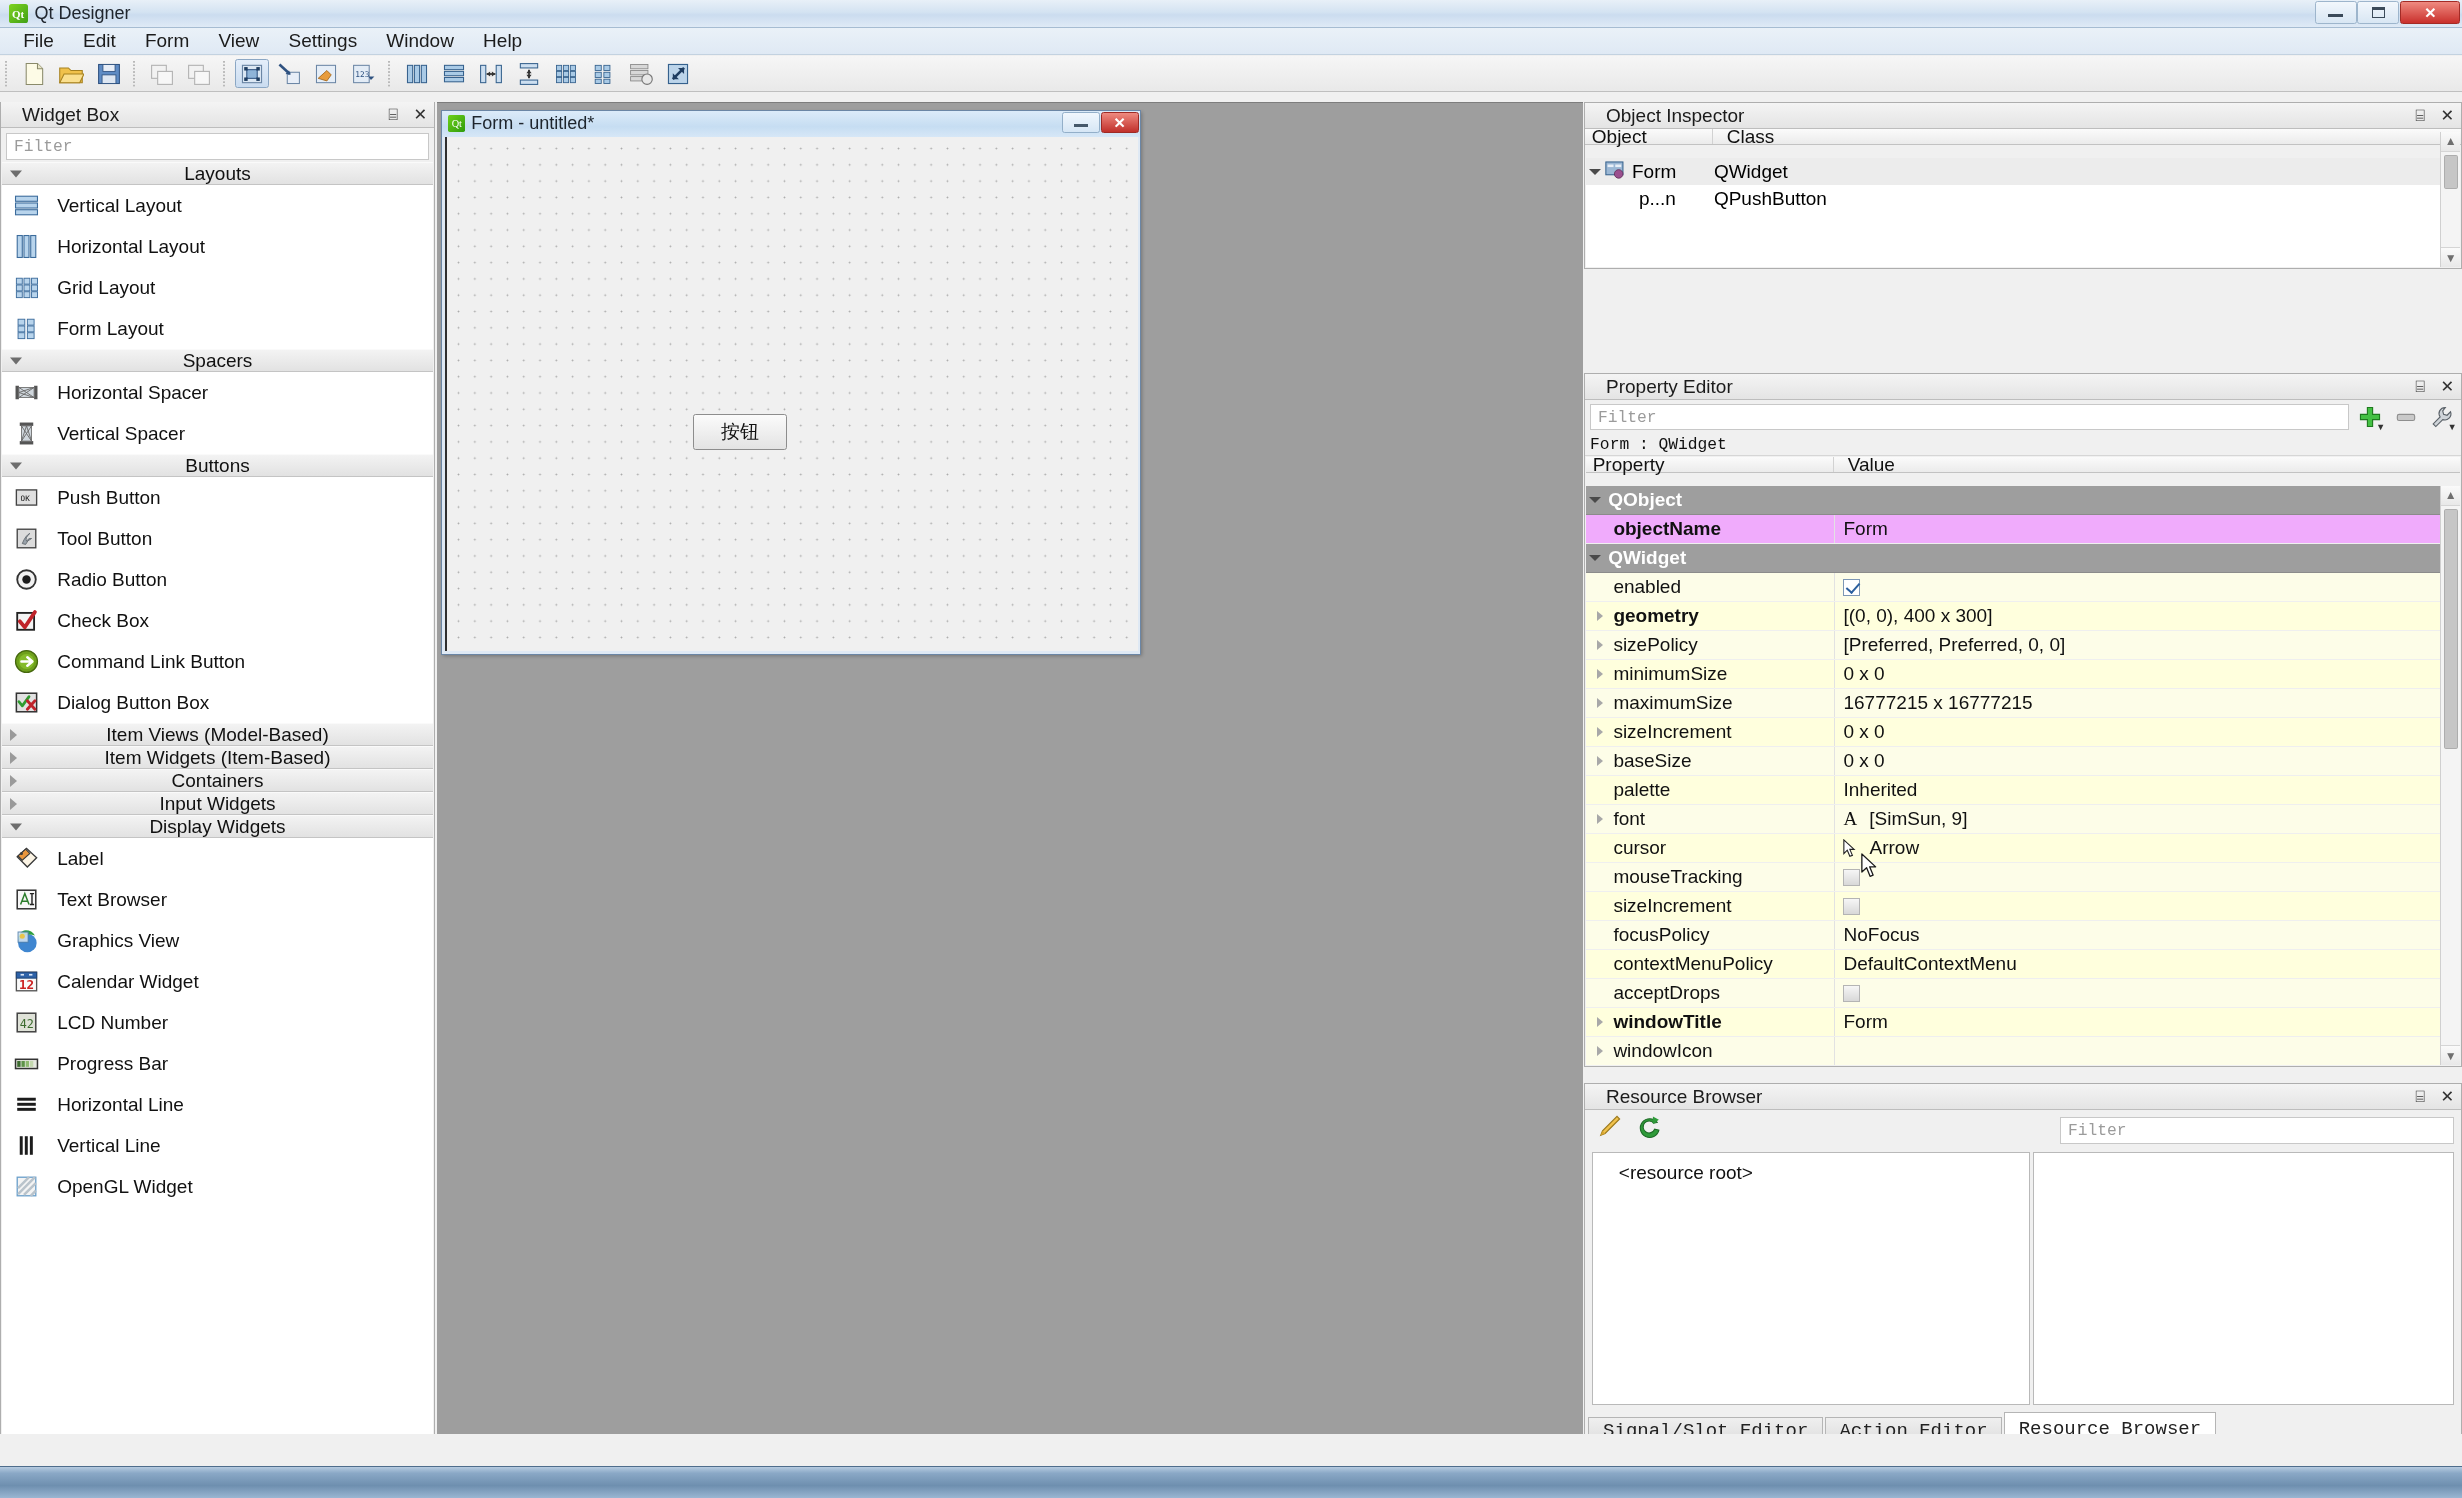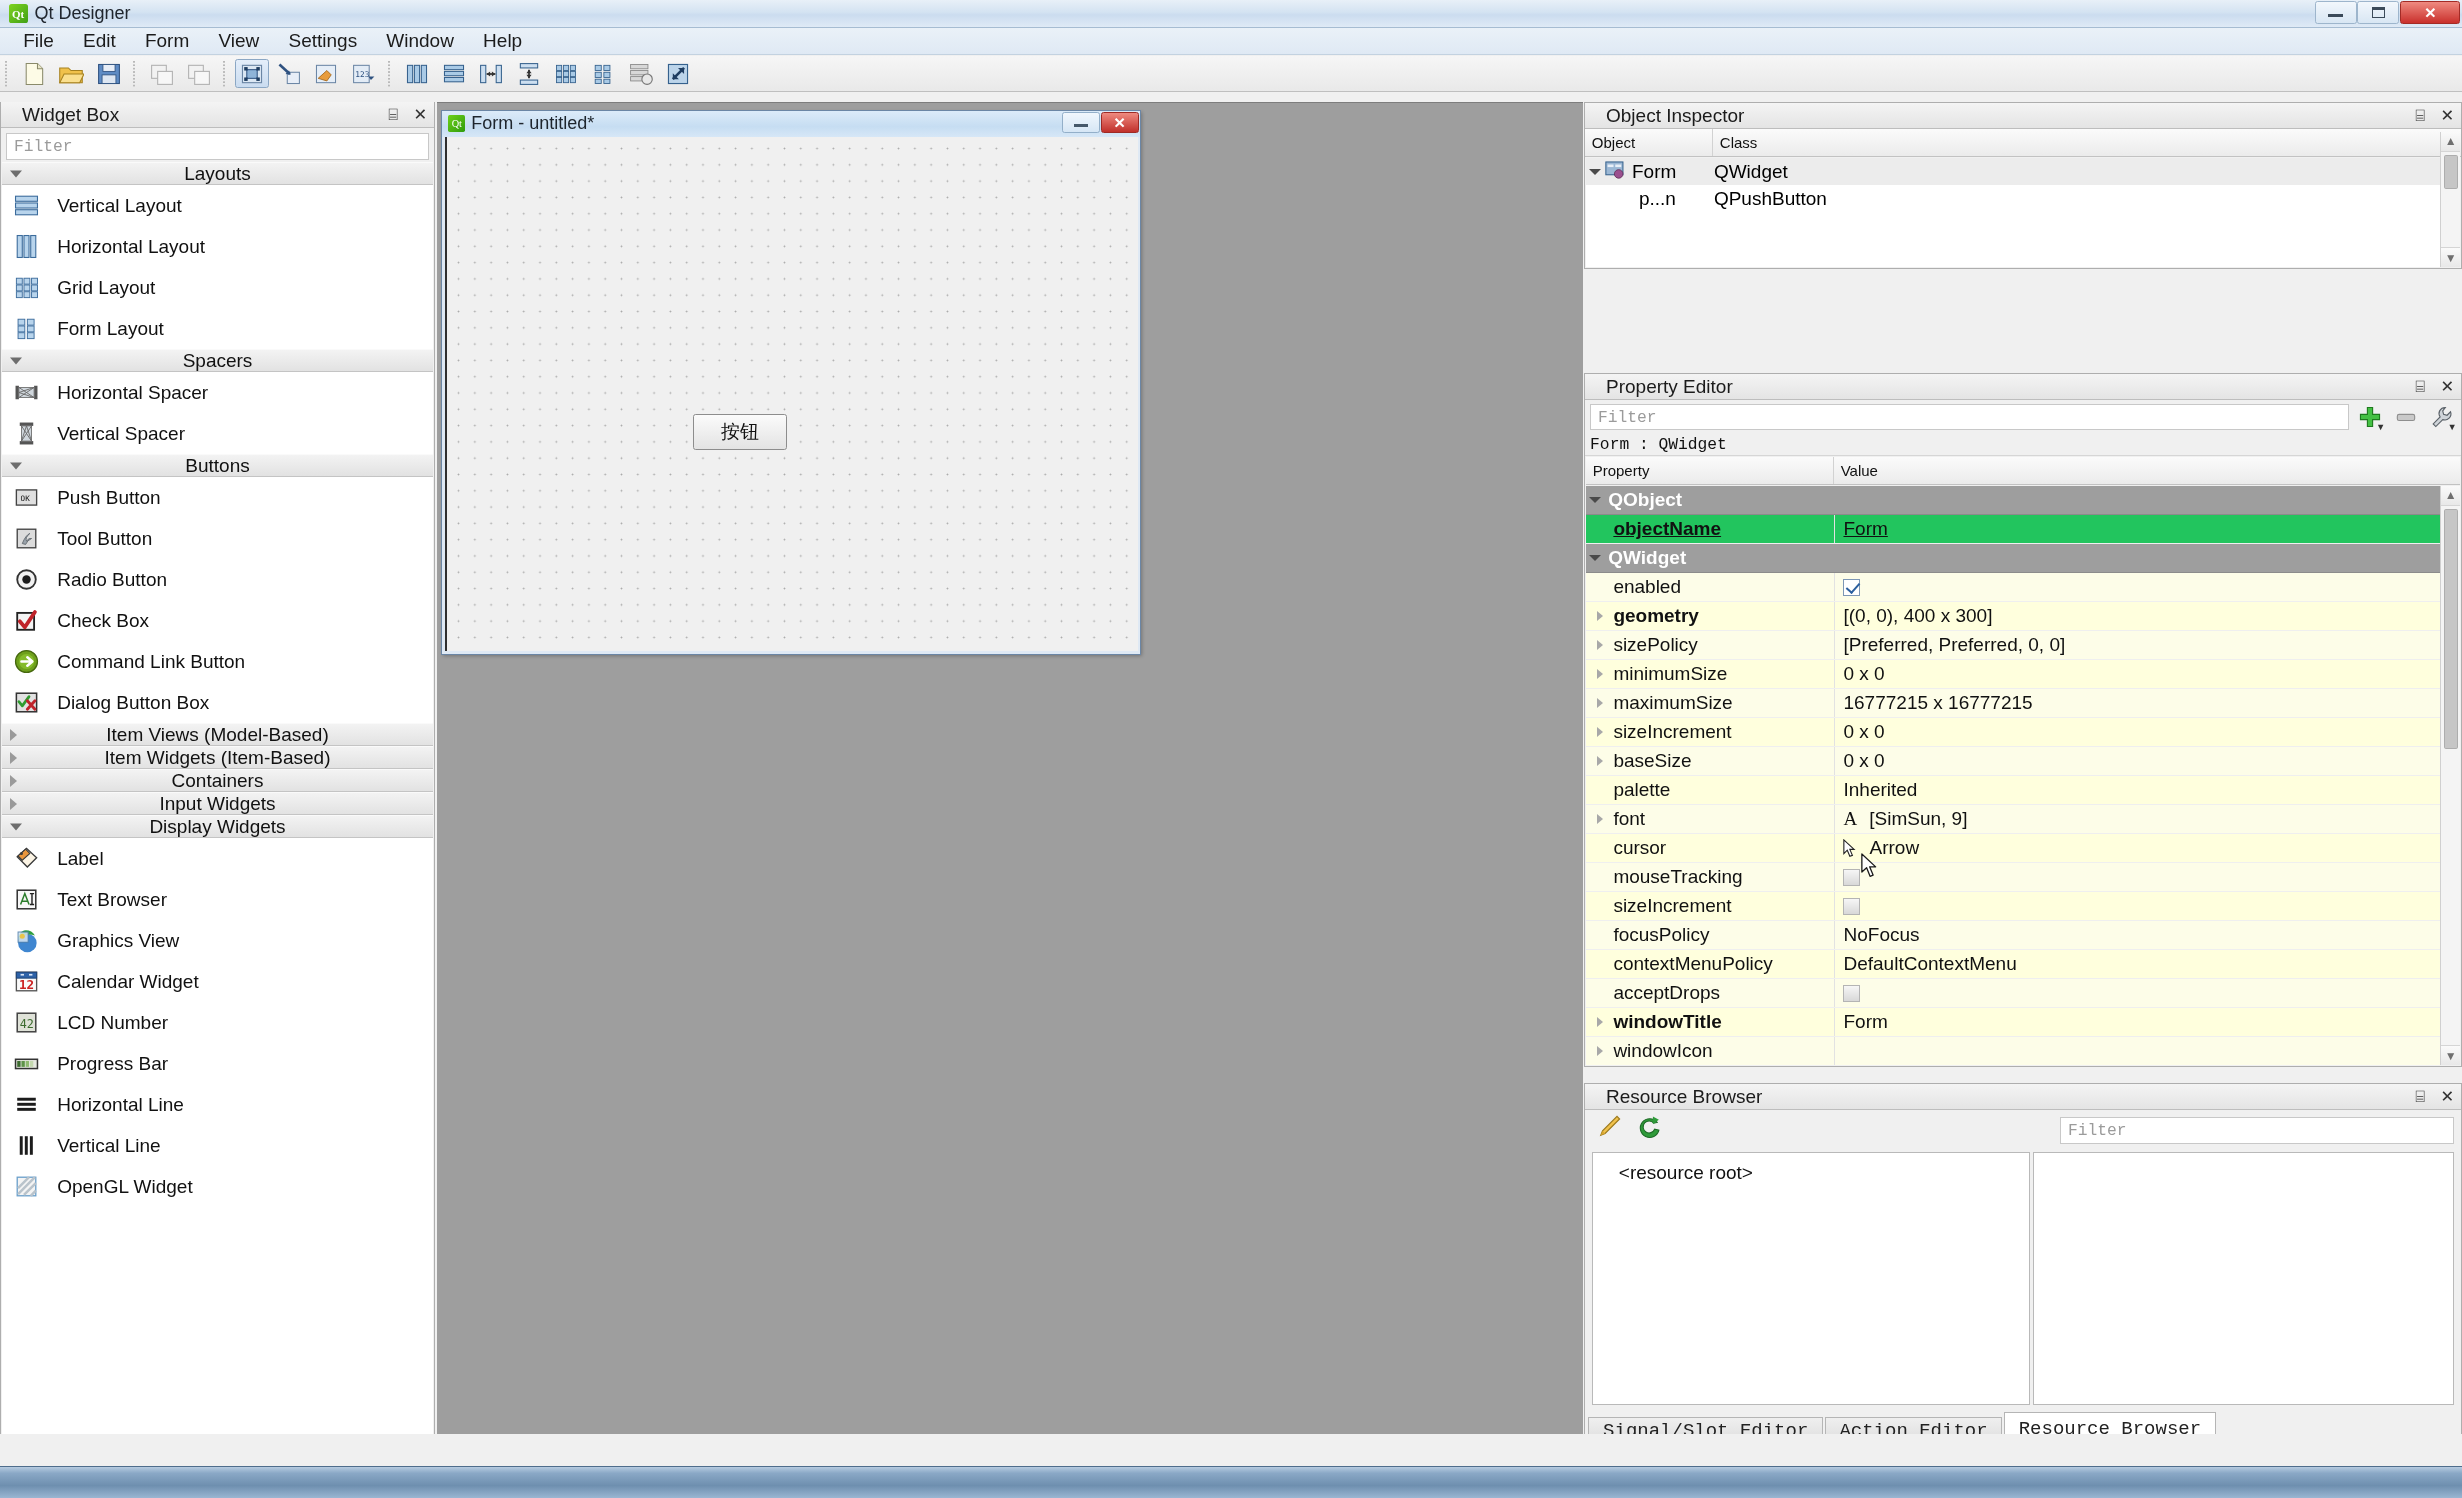--- a/index.html
+++ b/index.html
@@ -140,22 +140,22 @@
     font-size:19px; color:#111;
   }
 
   
   .rdock{ position:absolute; left:1584px; background:#f0f0f0; border:0.9px solid #aeaeae; }
   #objinspector{ top:102px; width:878px; height:167px; }
   #propeditor{ top:373px; width:878px; height:694px; }
   #resbrowser{ top:1083px; width:878px; height:384px; }
 
   .tbl-head{
-    display:flex; height:28px; background:linear-gradient(180deg,#fbfbfb,#ebebeb);
-    border-bottom:0.9px solid #c2c2c2; font-size:15px; color:#111;
+    display:flex; height:16px; background:linear-gradient(180deg,#fbfbfb,#ebebeb);
+    border-bottom:0.9px solid #c2c2c2; font-size:19px; color:#111;gap:7px;
   }
   .tbl-head div{ display:flex;align-items:center; padding-left:6.8px; }
   .oi-body{ background:#fff; position:absolute; left:0.9px; right:20.5px; top:55px; bottom:0.9px; }
   .oi-row{ display:flex; height:27px; align-items:center; font-size:19px; }
   .oi-row.sel{ background:#ececec; }
   .oi-c1{ width:128px; display:flex;align-items:center; }
   .vscroll{ position:absolute; right:0.9px; width:19.7px; background:#f4f4f4; border-left:0.9px solid #d0d0d0; }
   .vscroll .arw{ height:19.7px; display:flex;align-items:center;justify-content:center; font-size:12px; color:#6f6f6f;
      background:linear-gradient(180deg,#fafafa,#e8e8e8); border-bottom:0.9px solid #d5d5d5;}
   .vthumb{ position:absolute; left:2.6px; right:2.6px; background:#c6c6c6; border:0.9px solid #adadad; border-radius:1.7px; }
@@ -167,21 +167,21 @@
     font-family:"Liberation Mono", monospace; font-size:16.3px;color:#9b9b9b;}
   .pe-ibtn{ width:29px;height:29px; display:flex;align-items:center;justify-content:center; position:relative; }
   .pe-subhdr{ height:22px; display:flex; align-items:center; padding-left:5.1px;
      font-family:"Liberation Mono", monospace; font-size:16.3px; color:#111;
      background:#f0f0f0; border-bottom:0.9px solid #d6d6d6; }
   .pe-grid{ position:absolute; left:0.9px; right:20.5px; top:112px; bottom:0.9px; background:#fff; overflow:hidden; }
   .prow{ display:flex; height:29px; align-items:center; font-size:19px; color:#111; border-bottom:0.9px solid #efefef;}
   .prow.group{ background:#9e9e9e; color:#fff; font-weight:bold; border-bottom:0.9px solid #8b8b8b;}
   .prow.y1{ background:#ffffdd; }
   .prow.y2{ background:#fdfde8; }
-  .prow.cream{ background:#22c55e;text-decoration:underline; }
+  .prow.cream{ background:#f0abfc; }
   .pcol1{ width:248px; display:flex; align-items:center; padding-left:5.1px; flex:0 0 248px; }
   .pcol2{ flex:1; display:flex; align-items:center; padding-left:8.6px; border-left:0.9px solid #e2e2e2; height:100%; }
   .exp{ width:19px; flex:0 0 19px; display:flex;align-items:center;justify-content:center; }
   .exp .c{ width:0;height:0;border-top:5.1px solid transparent;border-bottom:5.1px solid transparent;border-left:6.8px solid #a8a8a8; }
   .exp .o{ width:0;height:0;border-left:6px solid transparent;border-right:6px solid transparent;border-top:6.8px solid #4a4a4a; }
   .pname{ margin-left:3.4px; }
   .bold{ font-weight:bold; }
   .chk{ width:17px;height:17px;border:0.9px solid #7d97b5;background:#fff;display:inline-block;position:relative; }
   .chk.on::after{ content:""; position:absolute; left:4.3px; top:0.9px; width:6px;height:11px;
      border:solid #2b5f9e; border-width:0 2.6px 2.6px 0; transform:rotate(42deg); }

